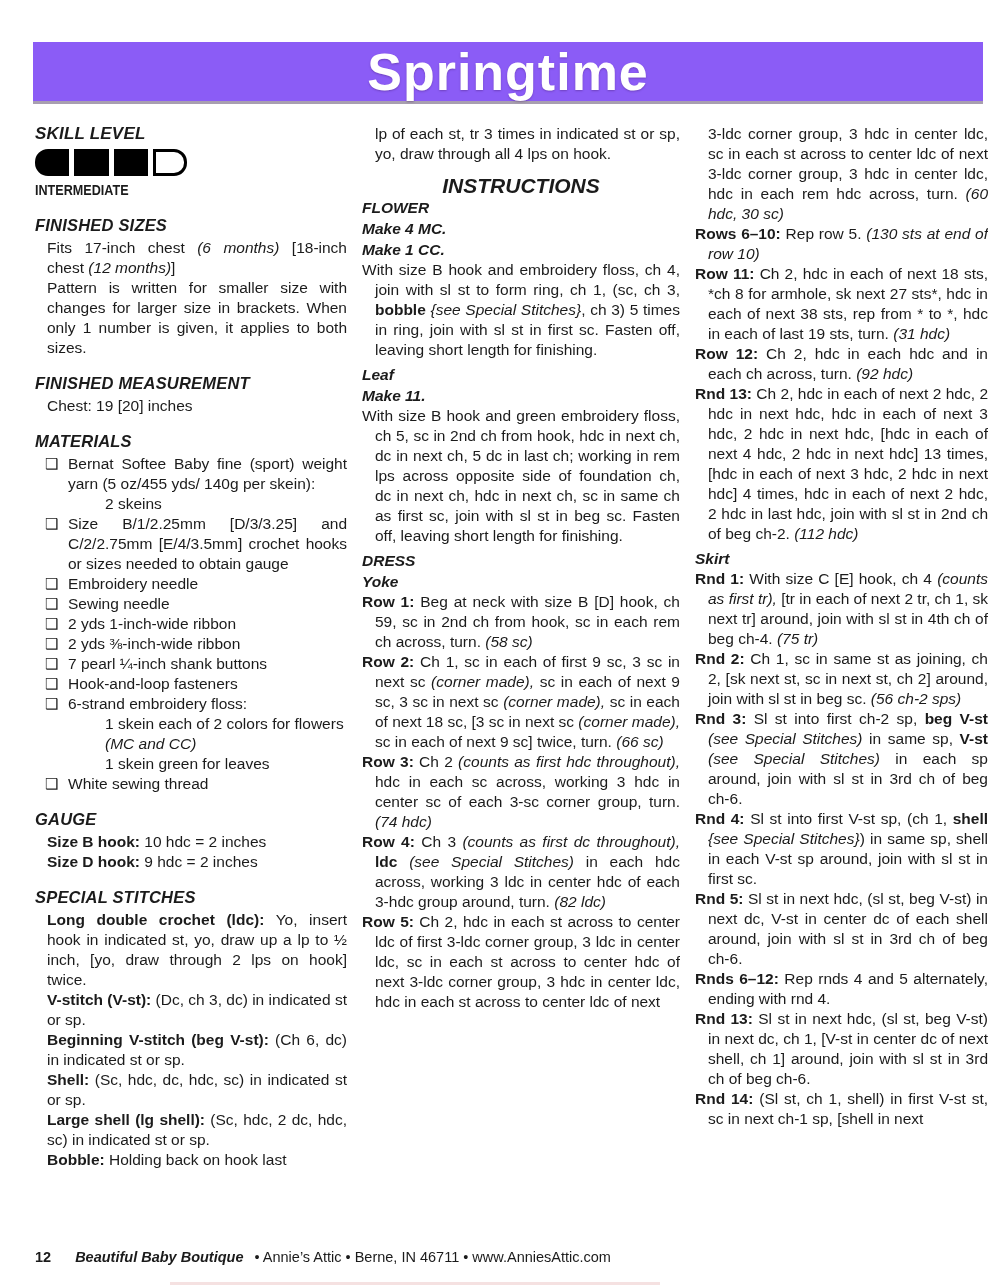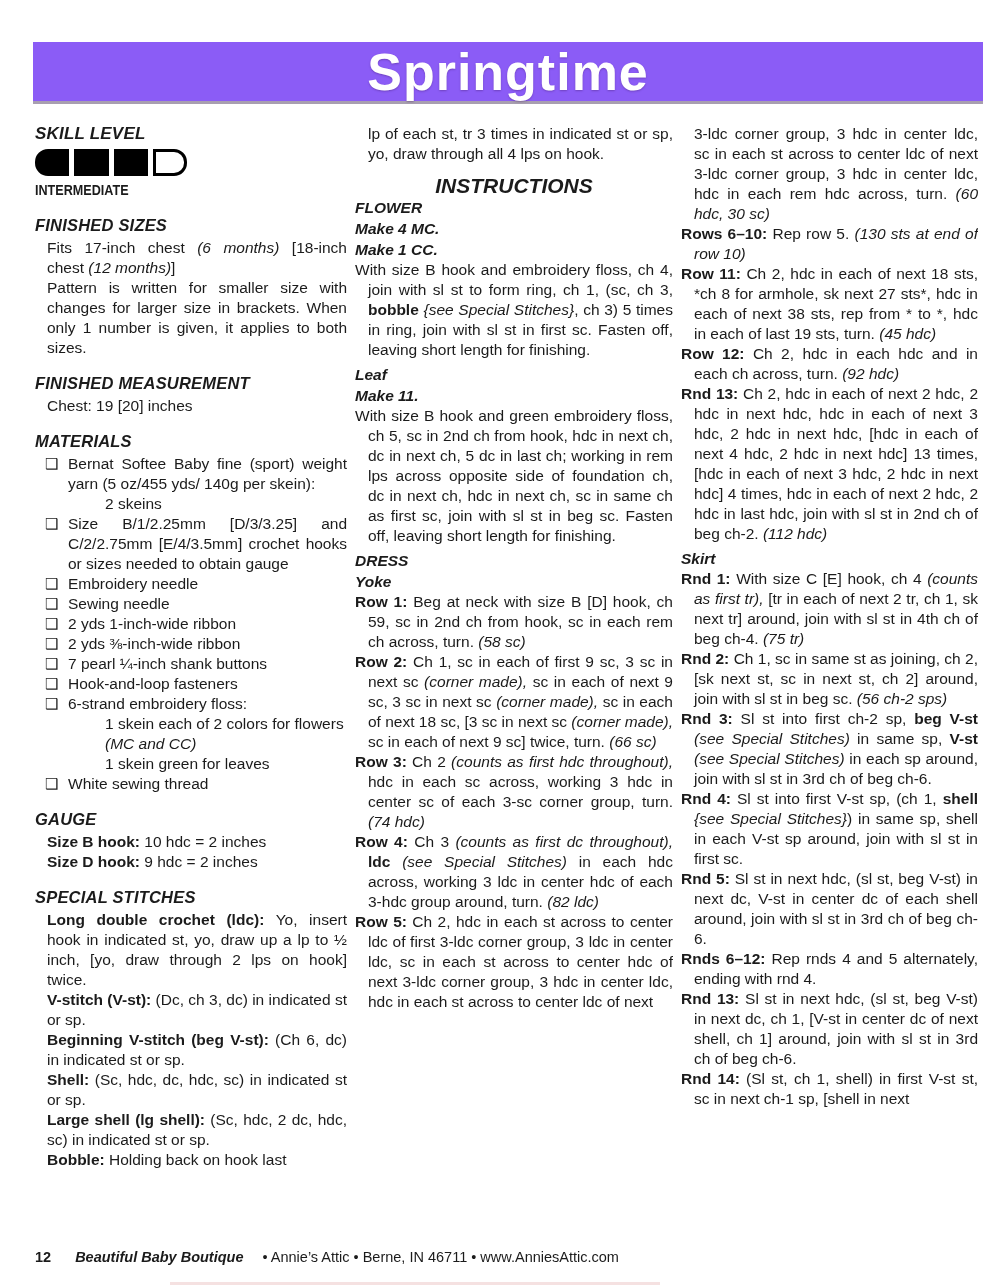--- a/index.html
+++ b/index.html
@@ -6,22 +6,22 @@
   html,body{background:#fff}
   body{width:1000px;height:1287px;position:relative;overflow:hidden;
        font-family:"Liberation Sans",sans-serif;color:#1b1b1b;}
   
   .banner{position:absolute;left:33px;top:42px;width:950px;height:62px;
           display:flex;align-items:center;justify-content:center;
           border-bottom:3px solid #a89fb0;}
   .banner-title{color:#ffffff;font-size:52px;font-weight:bold;letter-spacing:1px;
                 text-shadow:0 1px 2px rgba(60,20,90,.35);}
   
-  .content{position:absolute;left:35px;top:124px;right:22px;height:1118px;
-           display:flex;gap:8px;overflow:hidden;font-size:15.5px;line-height:20px;}
+  .content{position:absolute;left:35px;top:124px;right:12px;height:1118px;
+           display:flex;gap:15px;overflow:hidden;font-size:15.5px;line-height:20px;}
   .col{overflow:hidden;}
   .col-left{width:312px;}
   .col-mid{width:318px;}
   .col-right{flex:1;}
   
   .skill-heading{font-weight:bold;font-style:italic;font-size:17px;letter-spacing:.2px;}
   .skill-meter{display:flex;gap:5px;width:152px;height:27px;margin:5px 0 4px;}
   .seg{flex:1;display:block;}
   .seg.fill{background:#000;border:3px solid #000;}
   .seg.open{background:#fff;border:3px solid #000;}
@@ -41,21 +41,21 @@
   .hang{padding-left:13px;text-indent:-13px;}
   .check{display:flex;margin-left:10px;}
   .cb{flex:none;width:23px;font-size:15px;}
   .ct{flex:1;text-align:justify;}
   .subitem{margin-left:70px;text-align:left;}
   .b{font-weight:bold;}
   .i{font-style:italic;}
   
   .footer{position:absolute;left:35px;bottom:22px;font-size:14.5px;white-space:nowrap;}
   .footer .pg{font-weight:bold;margin-right:24px;}
-  .footer .pub{font-weight:bold;font-style:italic;margin-right:19px;}
+  .footer .pub{font-weight:bold;font-style:italic;margin-right:11px;}
   .artifact{position:absolute;left:170px;bottom:2px;width:490px;height:3px;
             background:rgba(225,170,170,.35);}
 </style>
 </head>
 <body>
 
 <div class="banner" style="background: #8b5cf6;">
   <div class="banner-title">Springtime</div>
 </div>
 
@@ -145,21 +145,21 @@
       <div class="blk sub-heading">Yoke</div>
       <div class="blk para hang"><span class="b ">Row 1:</span><span class=""> Beg at neck with size B [D] hook, ch 59, sc in 2nd ch from hook, sc in each rem ch across, turn. </span><span class="i">(58 sc)</span></div>
       <div class="blk para hang"><span class="b ">Row 2:</span><span class=""> Ch 1, sc in each of first 9 sc, 3 sc in next sc </span><span class="i">(corner made),</span><span class=""> sc in each of next 9 sc, 3 sc in next sc </span><span class="i">(corner made),</span><span class=""> sc in each of next 18 sc, [3 sc in next sc </span><span class="i">(corner made),</span><span class=""> sc in each of next 9 sc] twice, turn. </span><span class="i">(66 sc)</span></div>
       <div class="blk para hang"><span class="b ">Row 3:</span><span class=""> Ch 2 </span><span class="i">(counts as first hdc throughout),</span><span class=""> hdc in each sc across, working 3 hdc in center sc of each 3-sc corner group, turn. </span><span class="i">(74 hdc)</span></div>
       <div class="blk para hang"><span class="b ">Row 4:</span><span class=""> Ch 3 </span><span class="i">(counts as first dc throughout),</span><span class=""> </span><span class="b ">ldc</span><span class=""> </span><span class="i">(see Special Stitches)</span><span class=""> in each hdc across, working 3 ldc in center hdc of each 3-hdc group around, turn. </span><span class="i">(82 ldc)</span></div>
       <div class="blk para hang"><span class="b ">Row 5:</span><span class=""> Ch 2, hdc in each st across to center ldc of first 3-ldc corner group, 3 ldc in center ldc, sc in each st across to center hdc of next 3-ldc corner group, 3 hdc in center ldc, hdc in each st across to center ldc of next</span></div>
     </div>
   <div class="col col-right">
       <div class="blk para contind"><span class="">3-ldc corner group, 3 hdc in center ldc, sc in each st across to center ldc of next 3-ldc corner group, 3 hdc in center ldc, hdc in each rem hdc across, turn. </span><span class="i">(60 hdc, 30 sc)</span></div>
       <div class="blk para hang"><span class="b ">Rows 6–10:</span><span class=""> Rep row 5. </span><span class="i">(130 sts at end of row 10)</span></div>
-      <div class="blk para hang"><span class="b ">Row 11:</span><span class=""> Ch 2, hdc in each of next 18 sts, *ch 8 for armhole, sk next 27 sts*, hdc in each of next 38 sts, rep from * to *, hdc in each of last 19 sts, turn. </span><span class="i">(45 hdc)</span></div>
+      <div class="blk para hang"><span class="b ">Row 11:</span><span class=""> Ch 2, hdc in each of next 18 sts, *ch 8 for armhole, sk next 27 sts*, hdc in each of next 38 sts, rep from * to *, hdc in each of last 19 sts, turn. </span><span class="i">(31 hdc)</span></div>
       <div class="blk para hang"><span class="b ">Row 12:</span><span class=""> Ch 2, hdc in each hdc and in each ch across, turn. </span><span class="i">(92 hdc)</span></div>
       <div class="blk para hang"><span class="b ">Rnd 13:</span><span class=""> Ch 2, hdc in each of next 2 hdc, 2 hdc in next hdc, hdc in each of next 3 hdc, 2 hdc in next hdc, [hdc in each of next 4 hdc, 2 hdc in next hdc] 13 times, [hdc in each of next 3 hdc, 2 hdc in next hdc] 4 times, hdc in each of next 2 hdc, 2 hdc in last hdc, join with sl st in 2nd ch of beg ch-2. </span><span class="i">(112 hdc)</span></div>
       <div class="blk sub-heading mt">Skirt</div>
       <div class="blk para hang"><span class="b ">Rnd 1:</span><span class=""> With size C [E] hook, ch 4 </span><span class="i">(counts as first tr),</span><span class=""> [tr in each of next 2 tr, ch 1, sk next tr] around, join with sl st in 4th ch of beg ch-4. </span><span class="i">(75 tr)</span></div>
       <div class="blk para hang"><span class="b ">Rnd 2:</span><span class=""> Ch 1, sc in same st as joining, ch 2, [sk next st, sc in next st, ch 2] around, join with sl st in beg sc. </span><span class="i">(56 ch-2 sps)</span></div>
       <div class="blk para hang"><span class="b ">Rnd 3:</span><span class=""> Sl st into first ch-2 sp, </span><span class="b ">beg V-st</span><span class=""> </span><span class="i">(see Special Stitches)</span><span class=""> in same sp, </span><span class="b ">V-st</span><span class=""> </span><span class="i">(see Special Stitches)</span><span class=""> in each sp around, join with sl st in 3rd ch of beg ch-6.</span></div>
       <div class="blk para hang"><span class="b ">Rnd 4:</span><span class=""> Sl st into first V-st sp, (ch 1, </span><span class="b ">shell</span><span class=""> </span><span class="i">{see Special Stitches}</span><span class="">) in same sp, shell in each V-st sp around, join with sl st in first sc.</span></div>
       <div class="blk para hang"><span class="b ">Rnd 5:</span><span class=""> Sl st in next hdc, (sl st, beg V-st) in next dc, V-st in center dc of each shell around, join with sl st in 3rd ch of beg ch-6.</span></div>
       <div class="blk para hang"><span class="b ">Rnds 6–12:</span><span class=""> Rep rnds 4 and 5 alternately, ending with rnd 4.</span></div>
       <div class="blk para hang"><span class="b ">Rnd 13:</span><span class=""> Sl st in next hdc, (sl st, beg V-st) in next dc, ch 1, [V-st in center dc of next shell, ch 1] around, join with sl st in 3rd ch of beg ch-6.</span></div>

